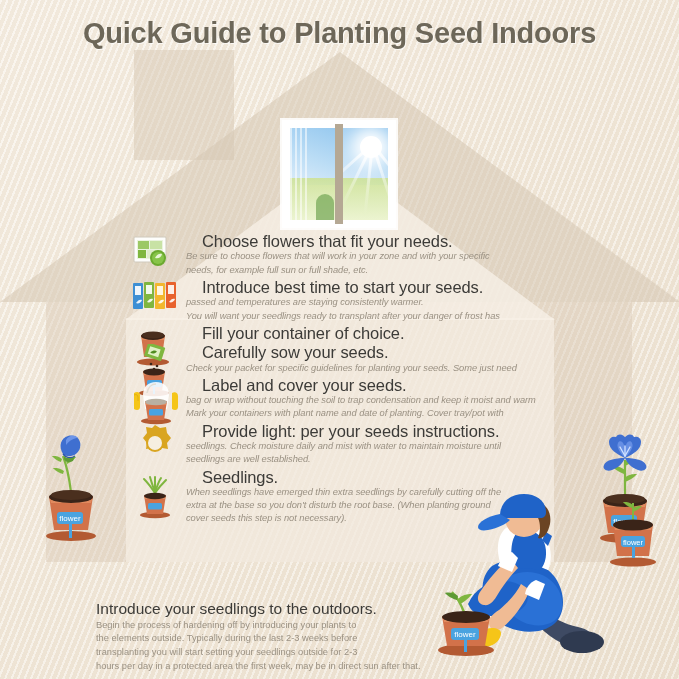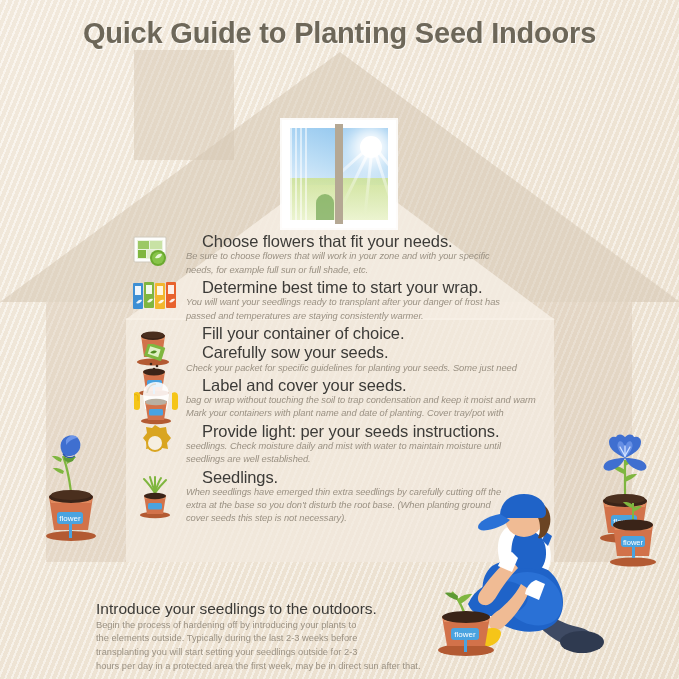--- a/index.html
+++ b/index.html
@@ -198,24 +198,24 @@
             <rect x="15" y="6" width="6" height="9" fill="#f2fae8"></rect>
             <rect x="26" y="7" width="6" height="9" fill="#fff6e0"></rect>
             <rect x="37" y="6" width="6" height="9" fill="#fdeee6"></rect>
             <path d="M5 24c2-3 4-4 6-3-1 3-4 4-6 3z" fill="#ffffff" opacity=".9"></path>
             <path d="M16 23c2-3 4-4 6-3-1 3-4 4-6 3z" fill="#ffffff" opacity=".9"></path>
             <path d="M27 24c2-3 4-4 6-3-1 3-4 4-6 3z" fill="#ffffff" opacity=".9"></path>
             <path d="M38 23c2-3 4-4 6-3-1 3-4 4-6 3z" fill="#ffffff" opacity=".9"></path>
           </g>
         </svg>
       </div>
-      <div class="step-head">Determine best time to start your wrap.</div>
-      <div class="step-body">
+      <div class="step-head">Introduce best time to start your seeds.</div>
+      <div class="step-body">
+        <span class="ln">passed and temperatures are staying consistently warmer.</span>
         <span class="ln">You will want your seedlings ready to transplant after your danger of frost has</span>
-        <span class="ln">passed and temperatures are staying consistently warmer.</span>
       </div>
     </div>
 
     <div class="step">
       <div class="ico">
         <svg width="50" height="42" viewBox="0 0 50 42">
           <ellipse cx="22" cy="37" rx="16" ry="3.5" fill="#b35a32"></ellipse>
           <path d="M10 10h24l-3 22H13z" fill="#d2724a"></path>
           <path d="M10 10h24l-1.2 5H11.2z" fill="#e08a5e"></path>
           <ellipse cx="22" cy="11" rx="12" ry="4" fill="#3a2418"></ellipse>

